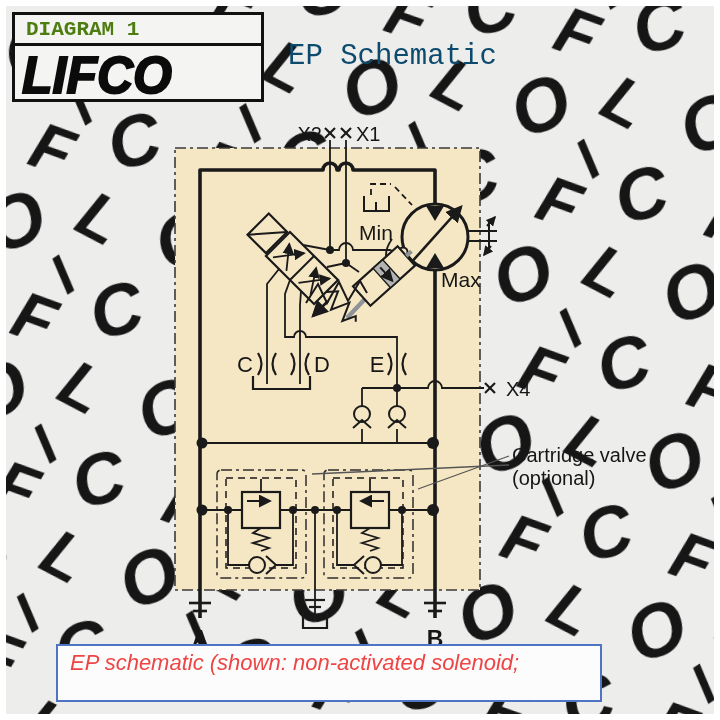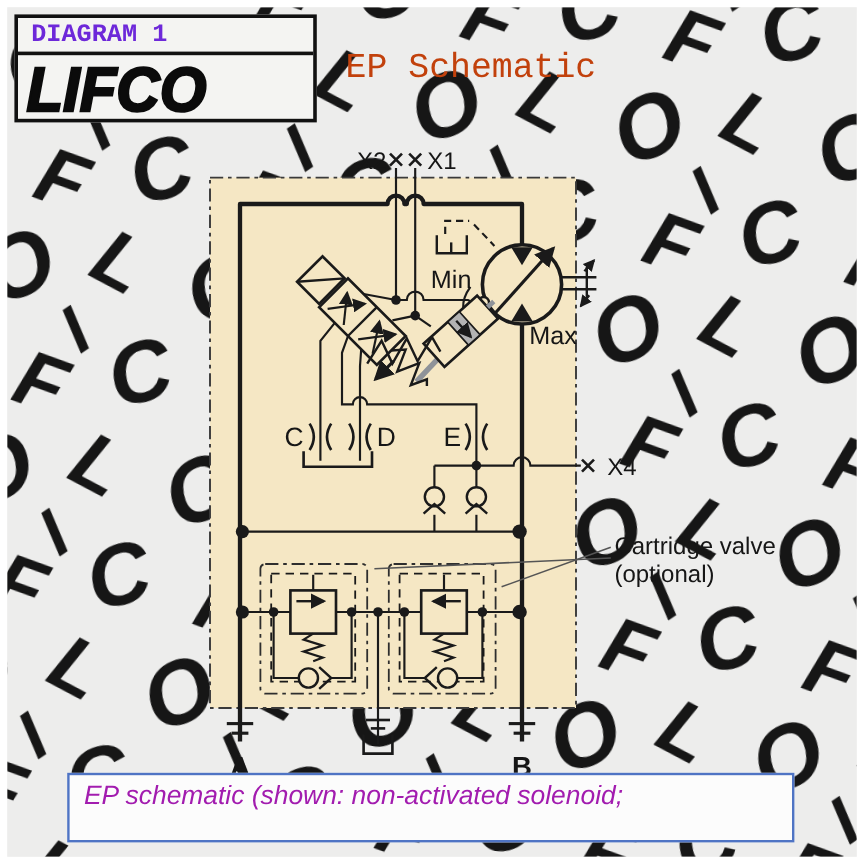--- a/index.html
+++ b/index.html
@@ -13,38 +13,38 @@
   }
   .wm{position:absolute;left:0;top:0;width:708px;height:708px;}
   
   .hdr{
     position:absolute;left:12px;top:12px;width:252px;height:90px;
     background:#f4f4f2;border:3px solid #111;box-sizing:border-box;z-index:5;
   }
   .hdr-top{
     height:31px;border-bottom:3px solid #111;box-sizing:border-box;
     font-family:"Liberation Mono",monospace;font-weight:700;font-size:21px;
-    color:#6d28d9;padding:3px 0 0 11px;letter-spacing:0px;
+    color:#4d7c0f;padding:3px 0 0 11px;letter-spacing:0px;
   }
   .hdr-logo{
     font-family:"Liberation Sans",sans-serif;font-weight:700;font-style:italic;
     font-size:50px;color:#0b0b0b;letter-spacing:0px;line-height:1.0;
     padding:3px 0 0 7px;transform:scaleY(1.04);transform-origin:left top;
     -webkit-text-stroke:2px #0b0b0b;
   }
   .hdr-title{
     position:absolute;left:288px;top:40px;z-index:5;
-    font-family:"Liberation Mono",monospace;font-size:29px;color:#c2410c;
+    font-family:"Liberation Mono",monospace;font-size:29px;color:#0c4a6e;
     letter-spacing:0px;font-weight:400;
   }
   
   .caption{
-    position:absolute;left:56px;top:644px;width:606px;height:58px;z-index:5;
+    position:absolute;left:56px;top:644px;width:546px;height:58px;z-index:5;
     background:#fcfcfc;border:2px solid #4f74c4;box-sizing:border-box;
-    font-style:italic;font-size:22px;line-height:1.2;color:#a21caf;
+    font-style:italic;font-size:22px;line-height:1.2;color:#ef4444;
     padding:4px 10px 0 12px;letter-spacing:0px;
   }
   svg{position:absolute;left:0;top:0;z-index:2;}
   text{font-family:"Liberation Sans",sans-serif;fill:#161616;}
   .lbl{font-size:20px;}
   .lbl21{font-size:21px;}
   .lbl22{font-size:22px;}
   .lblB{font-size:23px;font-weight:700;}
 </style>
 </head>

